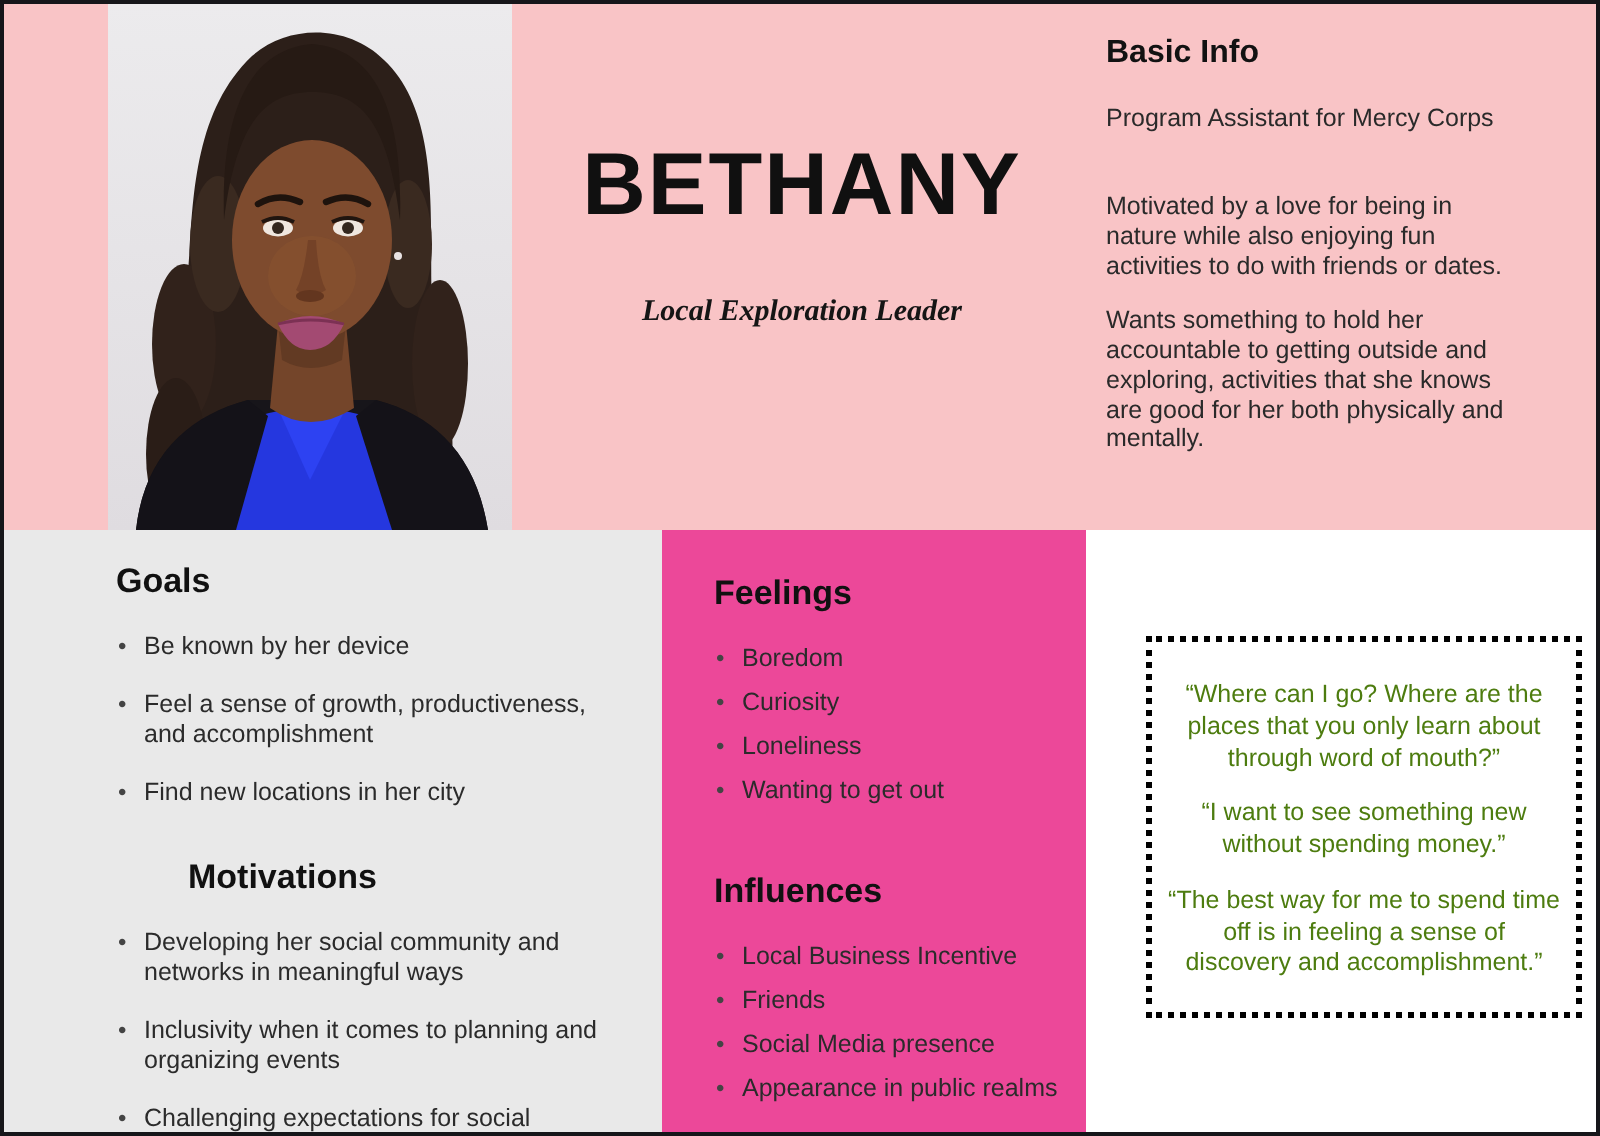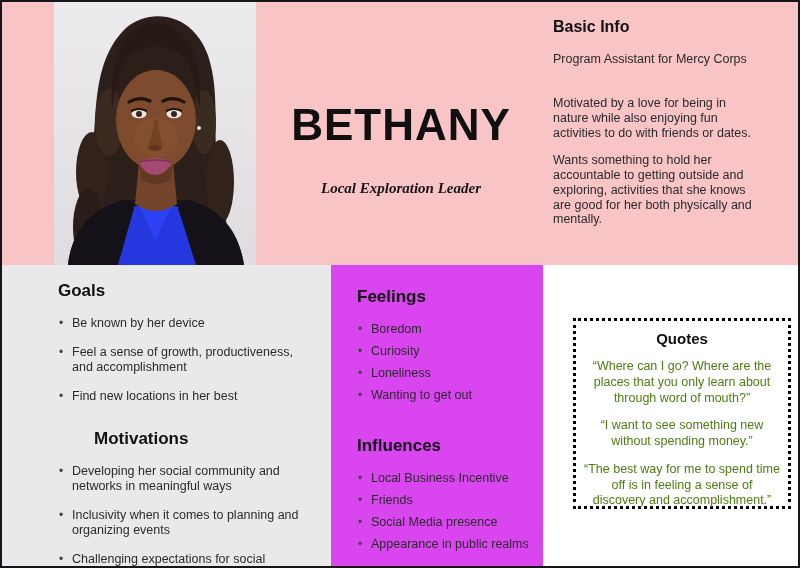--- a/index.html
+++ b/index.html
@@ -20,21 +20,21 @@
     position:absolute; left:52px; top:0; width:202px; height:263px;
     overflow:hidden;
   }
   .photo svg { display:block; }
 
   .name-block {
     position:absolute; left:254px; top:0; width:290px; height:263px;
     text-align:center;
   }
   .persona-name {
-    margin-top:98px; font-size:44px; font-weight:bold; color:#101010;
+    margin-top:66px; font-size:44px; font-weight:bold; color:#101010;
     letter-spacing:1px;
   }
   .persona-role {
     margin-top:30px; font-size:15px; font-weight:bold; font-style:italic;
     color:#151515;
     font-family:Liberation Serif, serif;
   }
 
   .basic-info {
     position:absolute; left:551px; top:16px; width:238px; color:#2a2a2a;
@@ -47,21 +47,21 @@
     font-size:12.5px; line-height:1.18; width:206px; margin-top:13px;
   }
   .basic-info .para.first { margin-top:30px; }
 
   
   .bottom {
     position:absolute; left:0; top:263px; width:796px; height:301px;
     display:flex;
   }
   .col1 { width:329px; background:#e9e9e9; padding:16px 12px 0 56px; }
-  .col2 { width:212px; background:#d946ef; padding:22px 14px 0 26px; }
+  .col2 { width:212px; background:#ec4899; padding:22px 14px 0 26px; }
   .col3 { flex:1; background:#ffffff; position:relative; }
 
   .section-heading {
     font-size:17px; font-weight:bold; color:#111111; margin-bottom:15px;
   }
   .col1 .section-heading.second { margin-top:25px;margin-left:36px; }
   .col2 .section-heading.second { margin-top:33px; }
 
   ul.bullets { list-style:none; }
   ul.bullets li {
@@ -159,21 +159,21 @@
     </div>
   </div>
 
   <div class="bottom">
 
     <div class="col1">
       <div class="section-heading">Goals</div>
       <ul class="bullets">
         <li>Be known by her device</li>
         <li>Feel a sense of growth, productiveness, and accomplishment</li>
-        <li>Find new locations in her best</li>
+        <li>Find new locations in her city</li>
       </ul>
       <div class="section-heading second">Motivations</div>
       <ul class="bullets">
         <li>Developing her social community and networks in meaningful ways</li>
         <li>Inclusivity when it comes to planning and organizing events</li>
         <li>Challenging expectations for social gatherings</li>
       </ul>
     </div>
 
     <div class="col2">
@@ -188,21 +188,20 @@
       <ul class="bullets">
         <li>Local Business Incentive</li>
         <li>Friends</li>
         <li>Social Media presence</li>
         <li>Appearance in public realms</li>
       </ul>
     </div>
 
     <div class="col3">
       <div class="quotes-box">
-        <h2>Quotes</h2>
         <div class="quote">“Where can I go?  Where are the places that you only learn about through word of mouth?”</div>
         <div class="quote">“I want to see something new without spending money.”</div>
         <div class="quote">“The best way for me to spend time off is in feeling a sense of discovery and accomplishment.”</div>
       </div>
     </div>
 
   </div>
 </div>
 
 </body></html>

